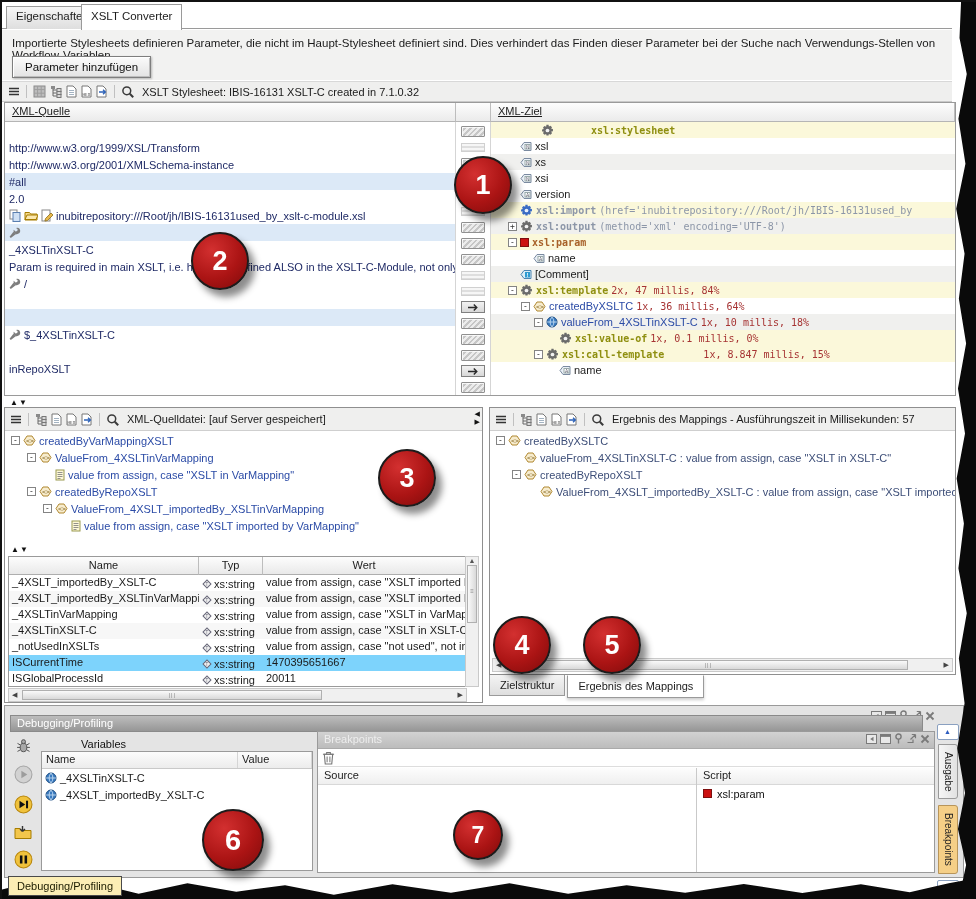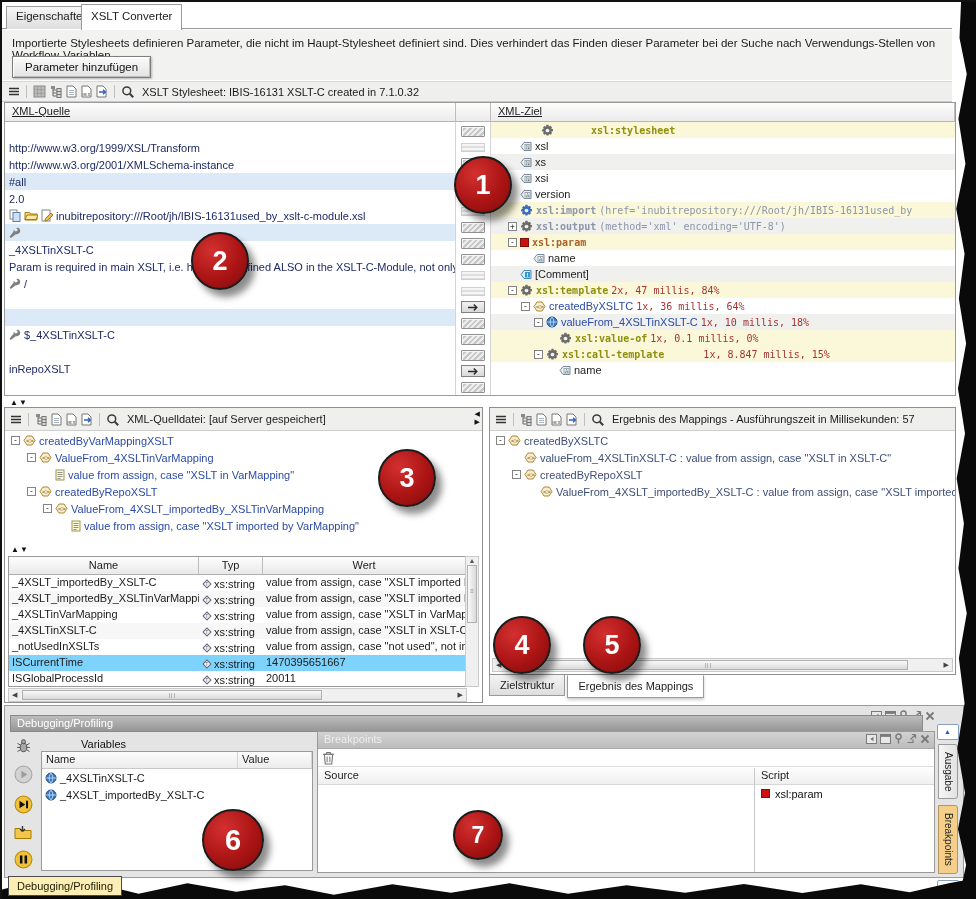--- a/index.html
+++ b/index.html
@@ -102,21 +102,21 @@
   .vars-box { position:absolute; left:36px; top:45px; width:272px; height:120px; background:#fff; border:1px solid #9a9a9a; }
   .dvhead { display:flex; height:17px; border-bottom:1px solid #c9c9c9; }
   .dvhead div { font-size:11px; color:#1c1c1c; padding:1px 4px 0; background:linear-gradient(#fcfcfc,#ececec); border-right:1px solid #d5d5d5; }
   .dv-name{width:196px} .dv-val{flex:1}
   .dvrow { display:flex; align-items:center; height:17px; font-size:11px; color:#1a1a1a; gap:3px; padding-left:3px; }
   .bp-panel { position:absolute; left:312px; top:25px; width:618px; bottom:4px; background:#fff; border:1px solid #9a9a9a; }
   .bp-title { height:17px; background:linear-gradient(#d2d2d2,#bcbcbc); border-bottom:1px solid #aaa;
               color:#ededed; font-size:11px; padding:1px 0 0 6px; position:relative; }
   .bp-tools { height:18px; border-bottom:1px solid #ddd; display:flex; align-items:center; padding-left:4px; }
   .bp-cols { display:flex; position:absolute; left:0; right:0; top:36px; bottom:0; }
-  .bp-col-src { width:437px; border-right:1px solid #c9c9c9; }
+  .bp-col-src { width:379px; border-right:1px solid #c9c9c9; }
   .bp-colhead { height:17px; font-size:11px; color:#1c1c1c; padding:1px 0 0 6px; background:linear-gradient(#fdfdfd,#efefef); border-bottom:1px solid #d8d8d8; }
   .bp-item { display:flex; align-items:center; gap:5px; height:17px; padding-left:6px; font-size:11px; color:#111; }
   .side-strip { position:absolute; right:3px; top:18px; width:25px; bottom:3px; }
   .side-btn { width:22px; height:16px; background:#fff; border:1px solid #8aa0c0; border-radius:2px; color:#2b5bbf;
               font-size:7px; text-align:center; padding-top:3px; margin:0 auto 4px; }
   .vtab { writing-mode:vertical-rl; font-size:10px; color:#222; background:linear-gradient(90deg,#f6f6f6,#e2e2e2);
           border:1px solid #9a9a9a; border-radius:0 3px 3px 0; padding:7px 3px; margin:0 auto 6px; display:block; width:20px; }
   .vtab.active { background:#f5cf87; border-color:#b8955a; }
   .dock-tab { position:absolute; left:6px; top:874px; height:20px; background:#fceeb5; border:1px solid #4a4a4a;
               font-size:11px; color:#1c1c00; padding:3px 8px 0; z-index:41; }

